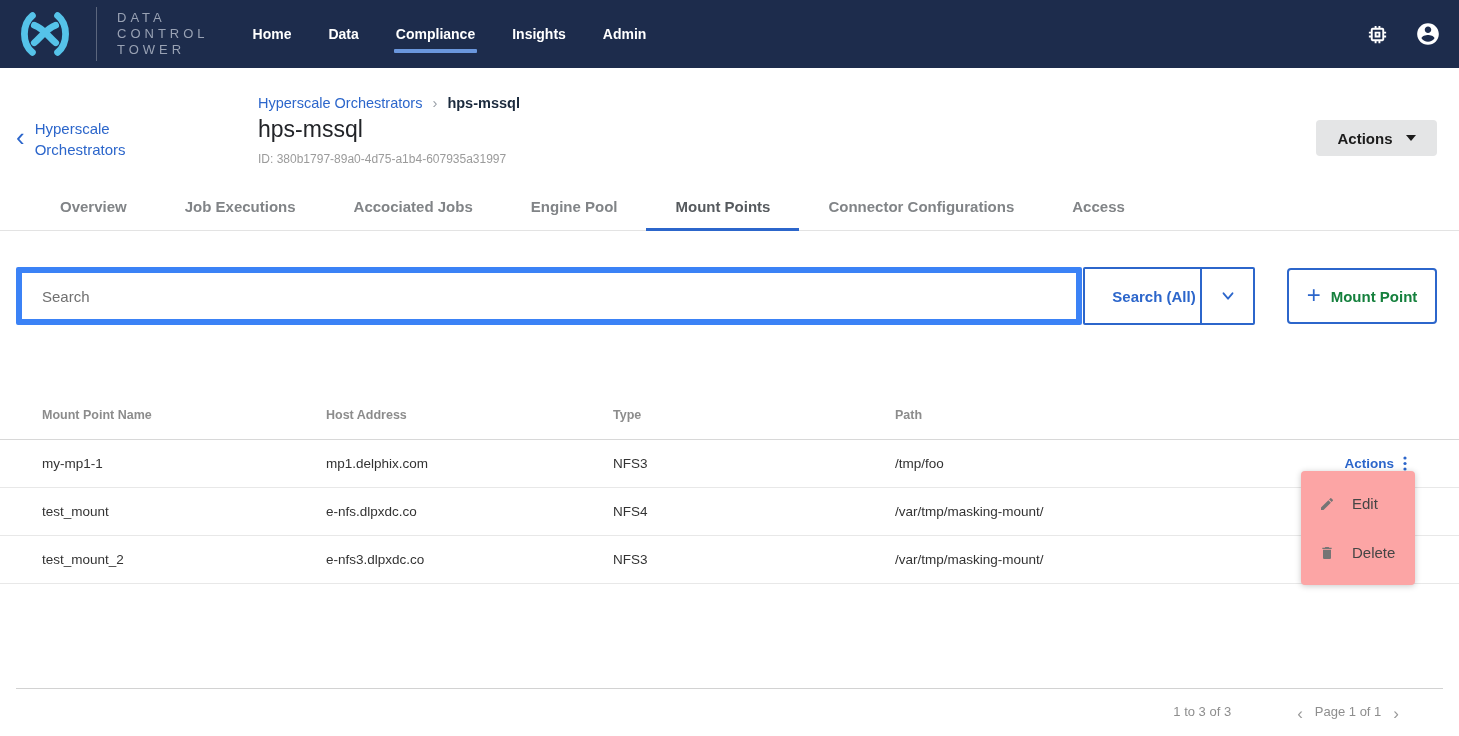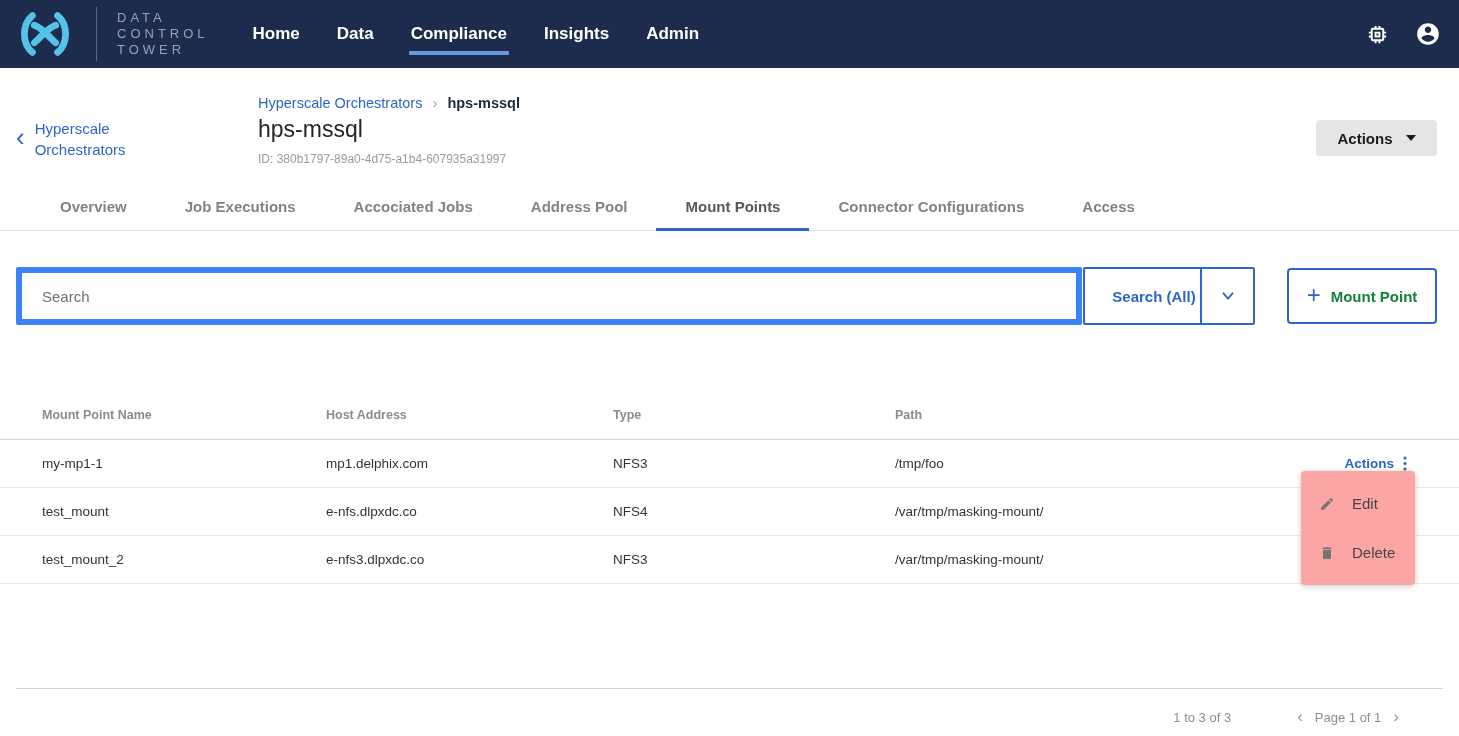--- a/index.html
+++ b/index.html
@@ -22,21 +22,21 @@
   .brand { display: flex; align-items: center; }
   .logo-svg { width: 62px; height: 50px; display: block; }
   .brand-divider { width: 1px; height: 54px; background: rgba(255,255,255,0.28); margin: 0 20px 0 20px; }
   .brand-text { display: flex; flex-direction: column; }
   .brand-text span {
     font-size: 13px; line-height: 16px; letter-spacing: 4px;
     color: #99a2b4; font-weight: 400;
   }
   .nav-items { display: flex; align-items: center; margin-left: 44px; gap: 37px; height: 100%; }
   .nav-item {
-    color: #ffffff; font-size: 17px; font-weight: 700;
+    color: #ffffff; font-size: 14px; font-weight: 700;
     padding: 6px 0; position: relative;
   }
   .nav-item.active::after {
     content: ""; position: absolute; left: -2px; right: -2px; bottom: -5px;
     height: 4px; background: #6a97dd; border-radius: 1px;
   }
   .nav-right { margin-left: auto; display: flex; align-items: center; gap: 26px; }
   .nav-right svg { display: block; cursor: pointer; }
 
   
@@ -141,21 +141,21 @@
   .row-menu-item {
     height: 49px; display: flex; align-items: center; gap: 17px;
     padding-left: 18px; cursor: pointer;
   }
   .row-menu-label { font-size: 15px; color: #454545; }
 
   
   .footer-divider { position: absolute; left: 16px; top: 688px; width: 1427px; height: 1px; background: #d2d2d2; }
   .pagination {
     position: absolute; top: 704px; right: 56px; height: 26px;
-    display: flex; align-items: center; color: #8e8e8e; font-size: 13px;
+    display: flex; color: #8e8e8e; font-size: 13px;
   }
   .pg-range { margin-right: 62px; }
   .pg-chev { font-size: 17px; color: #9a9a9a; cursor: pointer; padding: 0 4px; }
   .pg-page { margin: 0 8px; }
 </style>
 </head>
 <body>
 
 <header class="navbar">
   <div class="brand">
@@ -209,21 +209,21 @@
 
 <button class="actions-button">
   <span>Actions</span>
   <span class="caret-down"></span>
 </button>
 
 <div class="tabs">
   <div class="tab">Overview</div>
   <div class="tab">Job Executions</div>
   <div class="tab">Accociated Jobs</div>
-  <div class="tab">Address Pool</div>
+  <div class="tab">Engine Pool</div>
   <div class="tab active">Mount Points</div>
   <div class="tab">Connector Configurations</div>
   <div class="tab">Access</div>
 </div>
 
 <input class="search-input" type="text" placeholder="Search" style="">
 
 <div class="search-group">
   <div class="search-main">Search (All)</div>
   <div class="search-caret">

